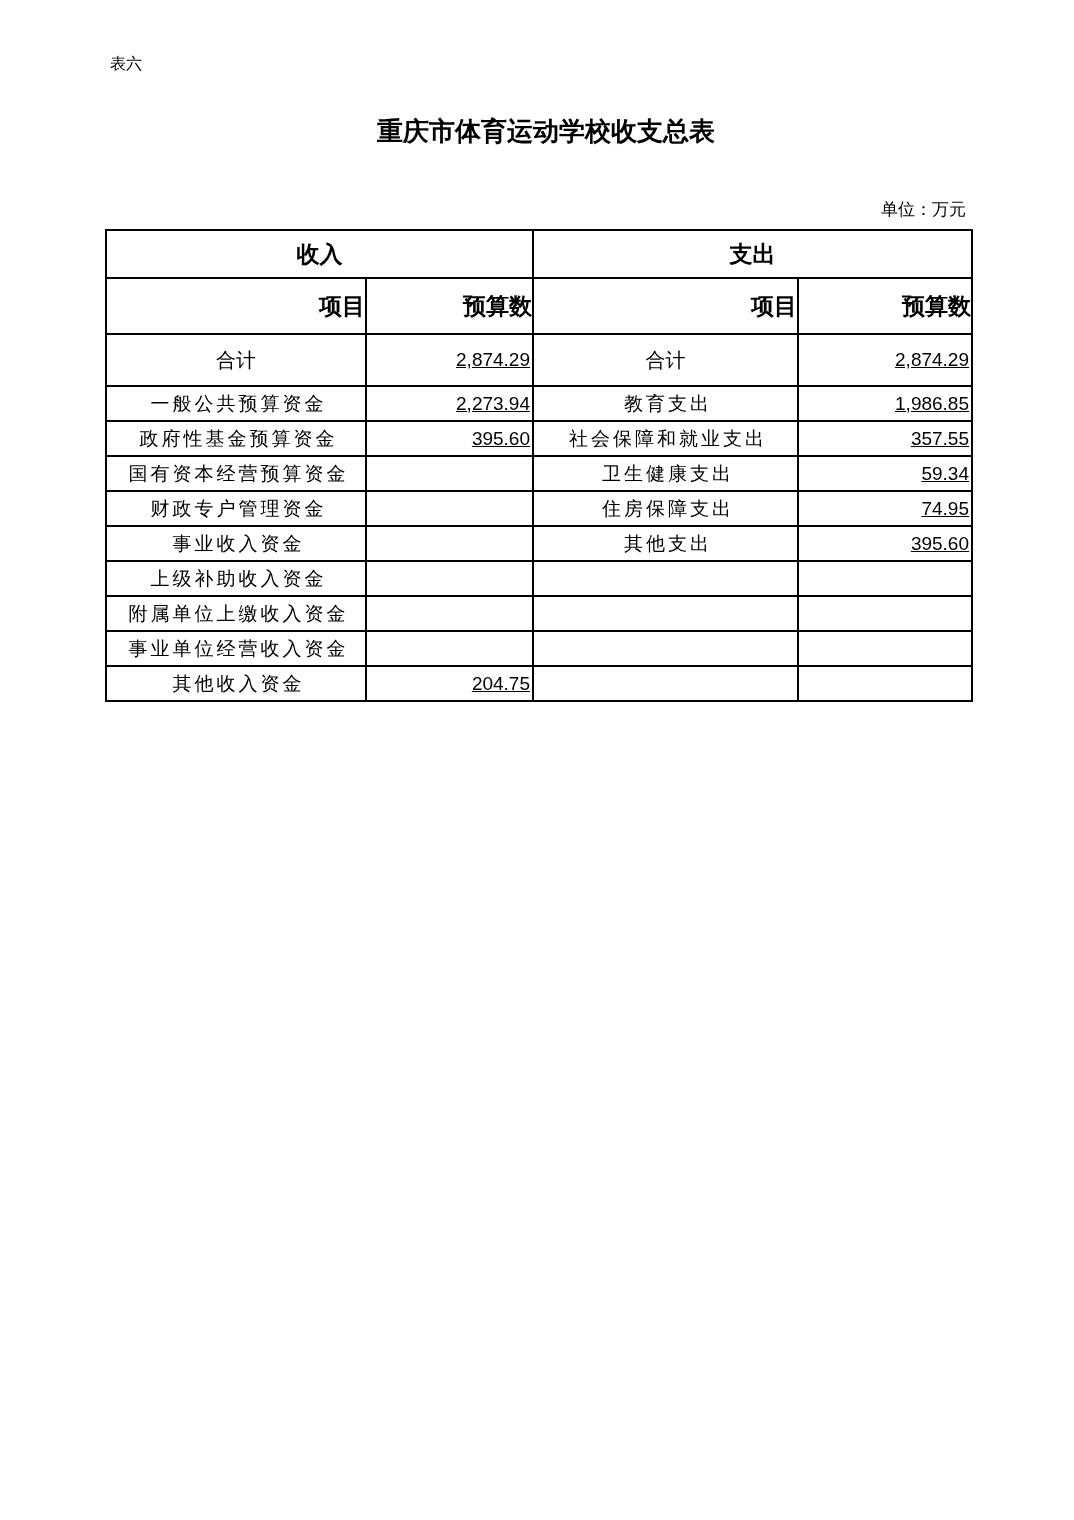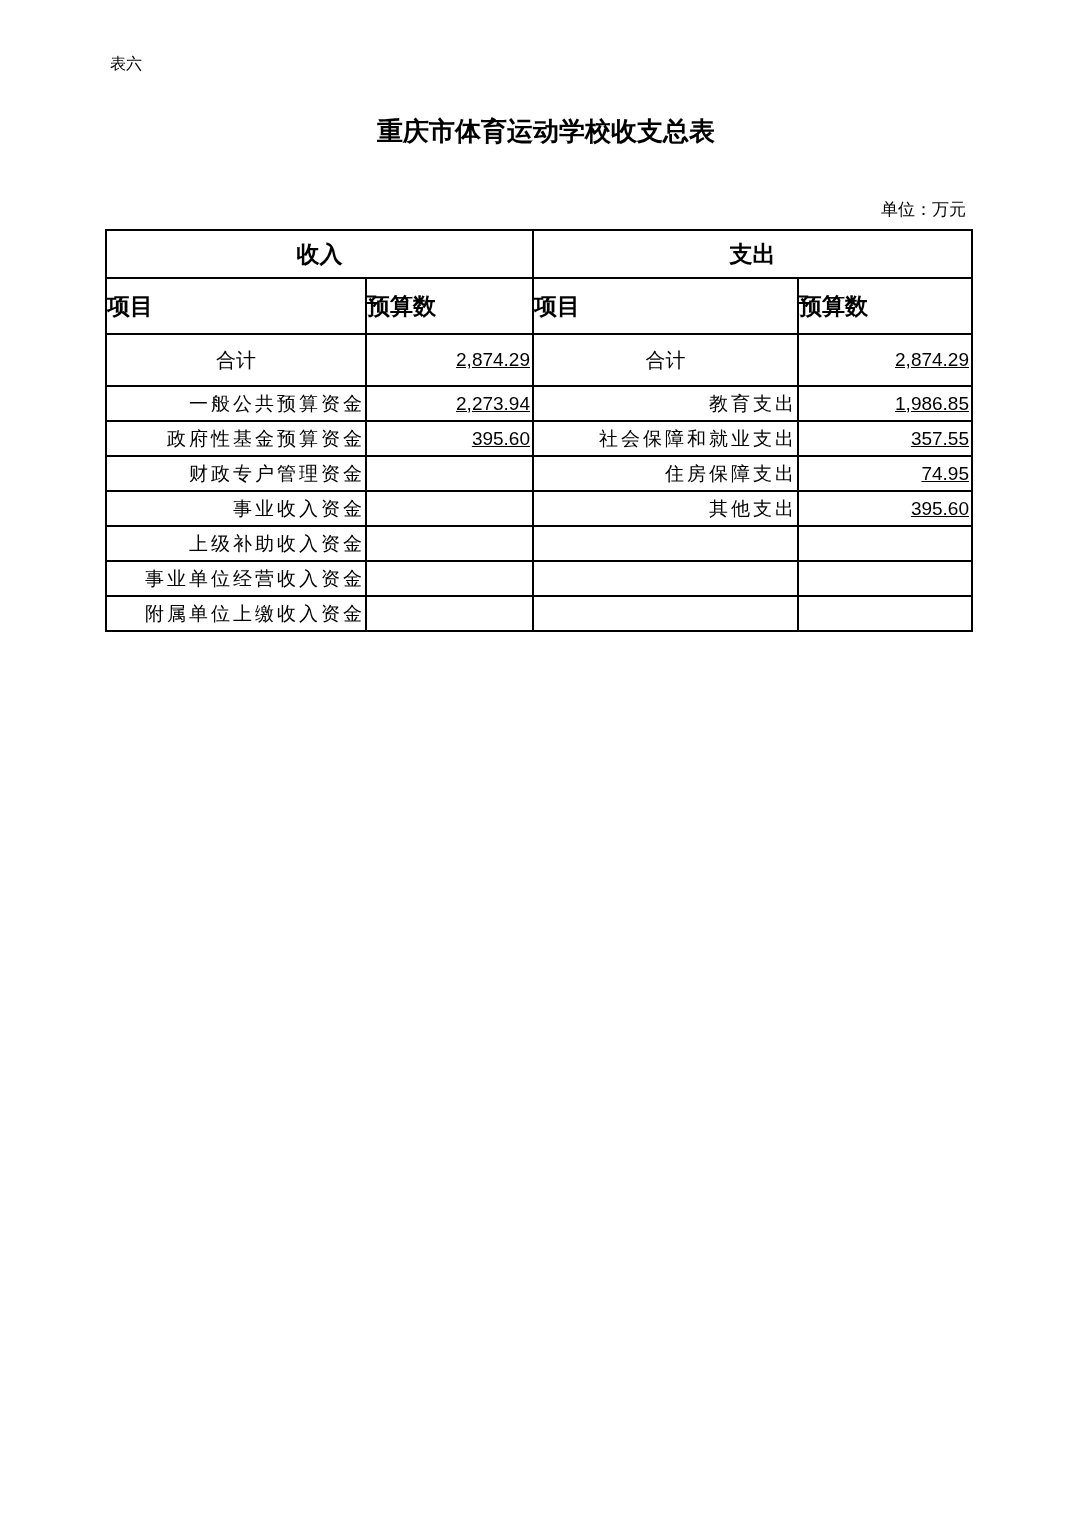--- a/index.html
+++ b/index.html
@@ -8,25 +8,25 @@
   .tag { position: absolute; left: 110px; top: 54px; font-size: 16px; }
   .title { position: absolute; left: 0; width: 1074px; top: 114px; text-align: center;
            font-size: 26px; font-weight: bold; letter-spacing: 0px; margin-left: 9px; }
   .unit { position: absolute; right: 108px; top: 198px; font-size: 17px; }
   table.sheet { position: absolute; left: 105px; top: 229px; border-collapse: collapse;
                 table-layout: fixed; width: 866px; }
   table.sheet td { border: 2px solid #000; padding: 0; box-sizing: border-box; }
   col.c1 { width: 260px; } col.c2 { width: 167px; } col.c3 { width: 265px; } col.c4 { width: 174px; }
   tr.h1 td { height: 48px; text-align: center; font-family: "DejaVu Sans", "Liberation Sans", sans-serif;
              font-size: 23px; font-weight: bold; }
-  tr.h2 td { height: 56px; text-align: left; font-family: "DejaVu Sans", "Liberation Sans", sans-serif;
+  tr.h2 td { height: 56px; text-align: right; font-family: "DejaVu Sans", "Liberation Sans", sans-serif;
              font-size: 23px; font-weight: bold; }
   tr.total td { height: 52px; }
   tr.r td { height: 35px; }
-  td.lbl { text-align: right; padding-left: 5px !important; font-size: 19px; letter-spacing: 3px; white-space: nowrap; overflow: hidden; }
+  td.lbl { text-align: center; padding-left: 5px !important; font-size: 19px; letter-spacing: 3px; white-space: nowrap; overflow: hidden; }
   td.lbl-c { text-align: center; font-size: 20px; }
   td.num { text-align: right; padding-right: 2px !important; font-family: "Liberation Sans", sans-serif; font-size: 19px; text-decoration: underline; }
 </style>
 </head>
 <body>
 
 <div class="tag">表六</div>
 <div class="title">重庆市体育运动学校收支总表</div>
 <div class="unit">单位：万元</div>
 
@@ -60,43 +60,55 @@
     <td class="lbl">教育支出</td>
     <td class="num">1,986.85</td>
   </tr>
   <tr class="r">
     <td class="lbl">政府性基金预算资金</td>
     <td class="num">395.60</td>
     <td class="lbl">社会保障和就业支出</td>
     <td class="num">357.55</td>
   </tr>
   <tr class="r">
+    <td class="lbl">国有资本经营预算资金</td>
+    <td class="num"></td>
+    <td class="lbl">卫生健康支出</td>
+    <td class="num">59.34</td>
+  </tr>
+  <tr class="r">
     <td class="lbl">财政专户管理资金</td>
     <td class="num"></td>
     <td class="lbl">住房保障支出</td>
     <td class="num">74.95</td>
   </tr>
   <tr class="r">
     <td class="lbl">事业收入资金</td>
     <td class="num"></td>
     <td class="lbl">其他支出</td>
     <td class="num">395.60</td>
   </tr>
   <tr class="r">
     <td class="lbl">上级补助收入资金</td>
     <td class="num"></td>
     <td class="lbl"></td>
     <td class="num"></td>
   </tr>
   <tr class="r">
+    <td class="lbl">附属单位上缴收入资金</td>
+    <td class="num"></td>
+    <td class="lbl"></td>
+    <td class="num"></td>
+  </tr>
+  <tr class="r">
     <td class="lbl">事业单位经营收入资金</td>
     <td class="num"></td>
     <td class="lbl"></td>
     <td class="num"></td>
   </tr>
   <tr class="r">
-    <td class="lbl">附属单位上缴收入资金</td>
-    <td class="num"></td>
+    <td class="lbl">其他收入资金</td>
+    <td class="num">204.75</td>
     <td class="lbl"></td>
     <td class="num"></td>
   </tr>
 </tbody>
   </table>
 
 </body></html>

